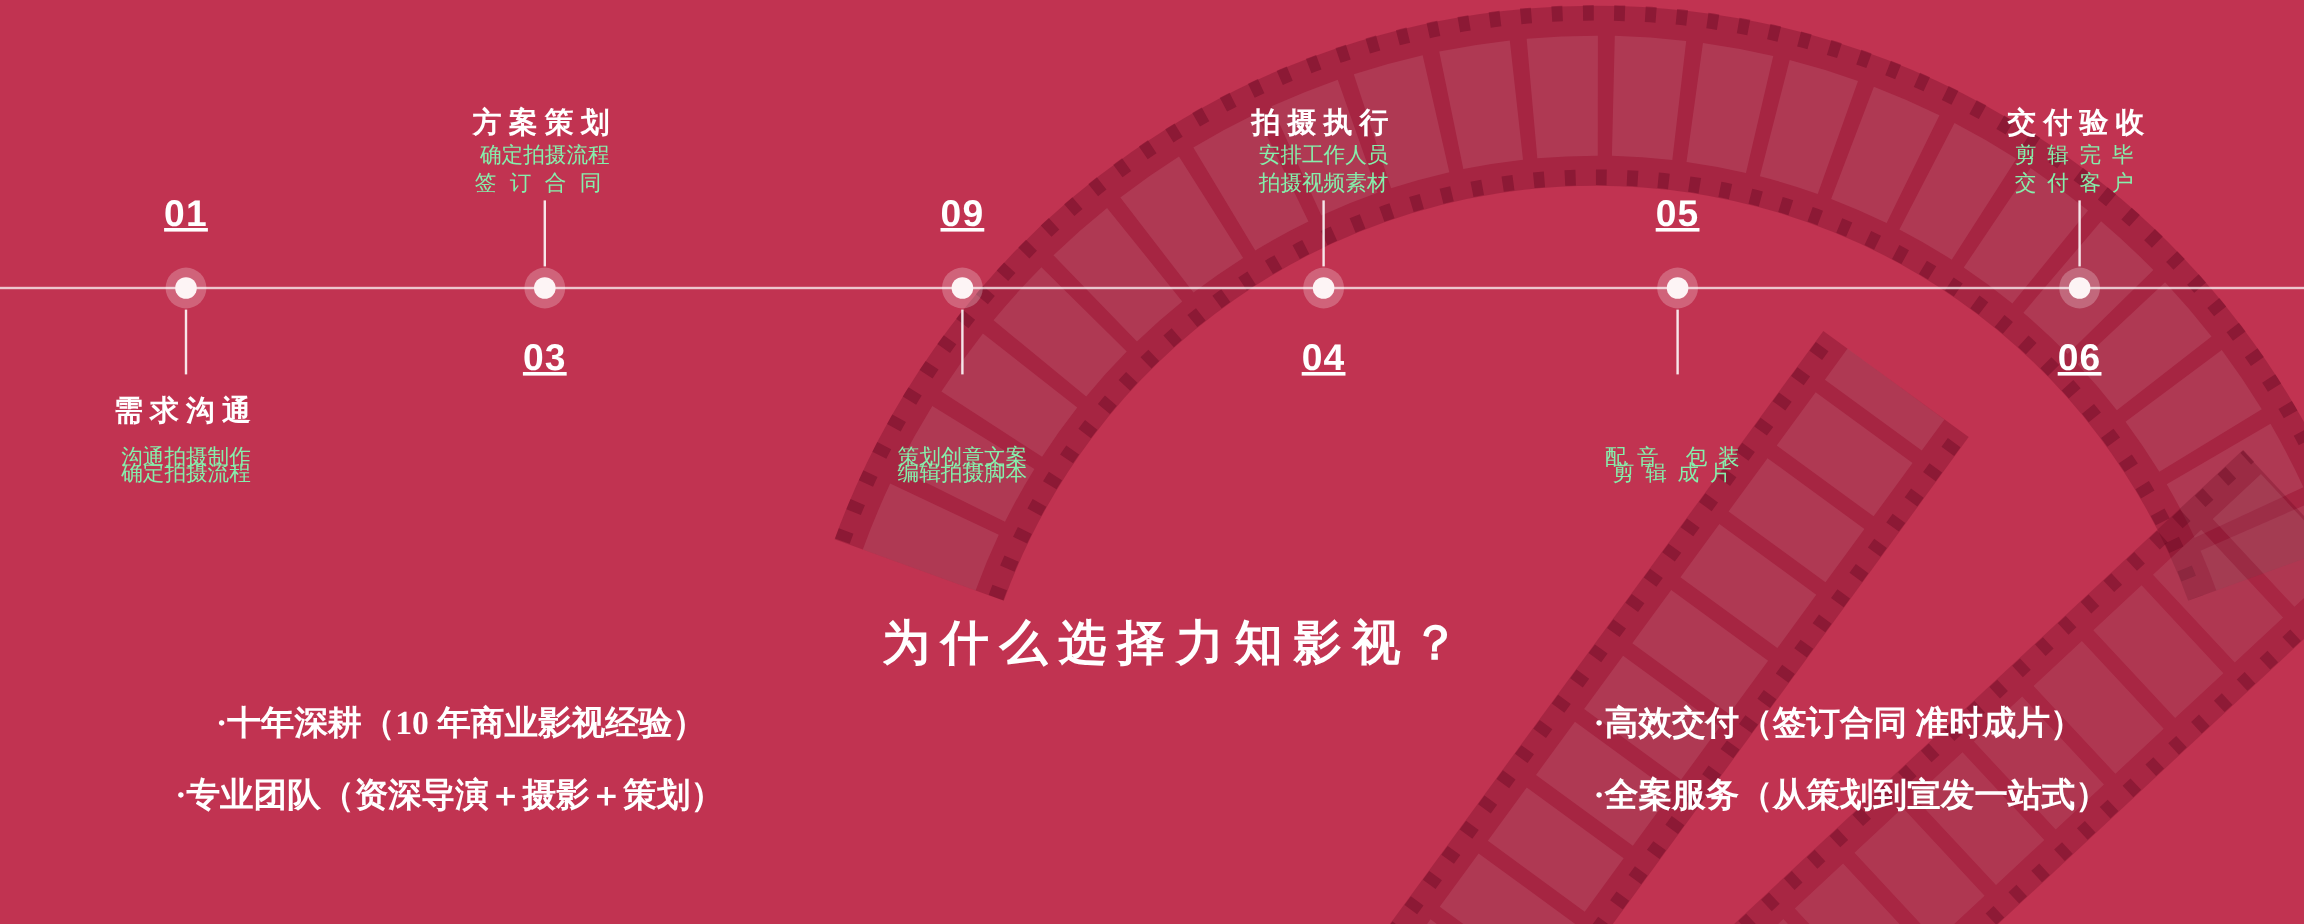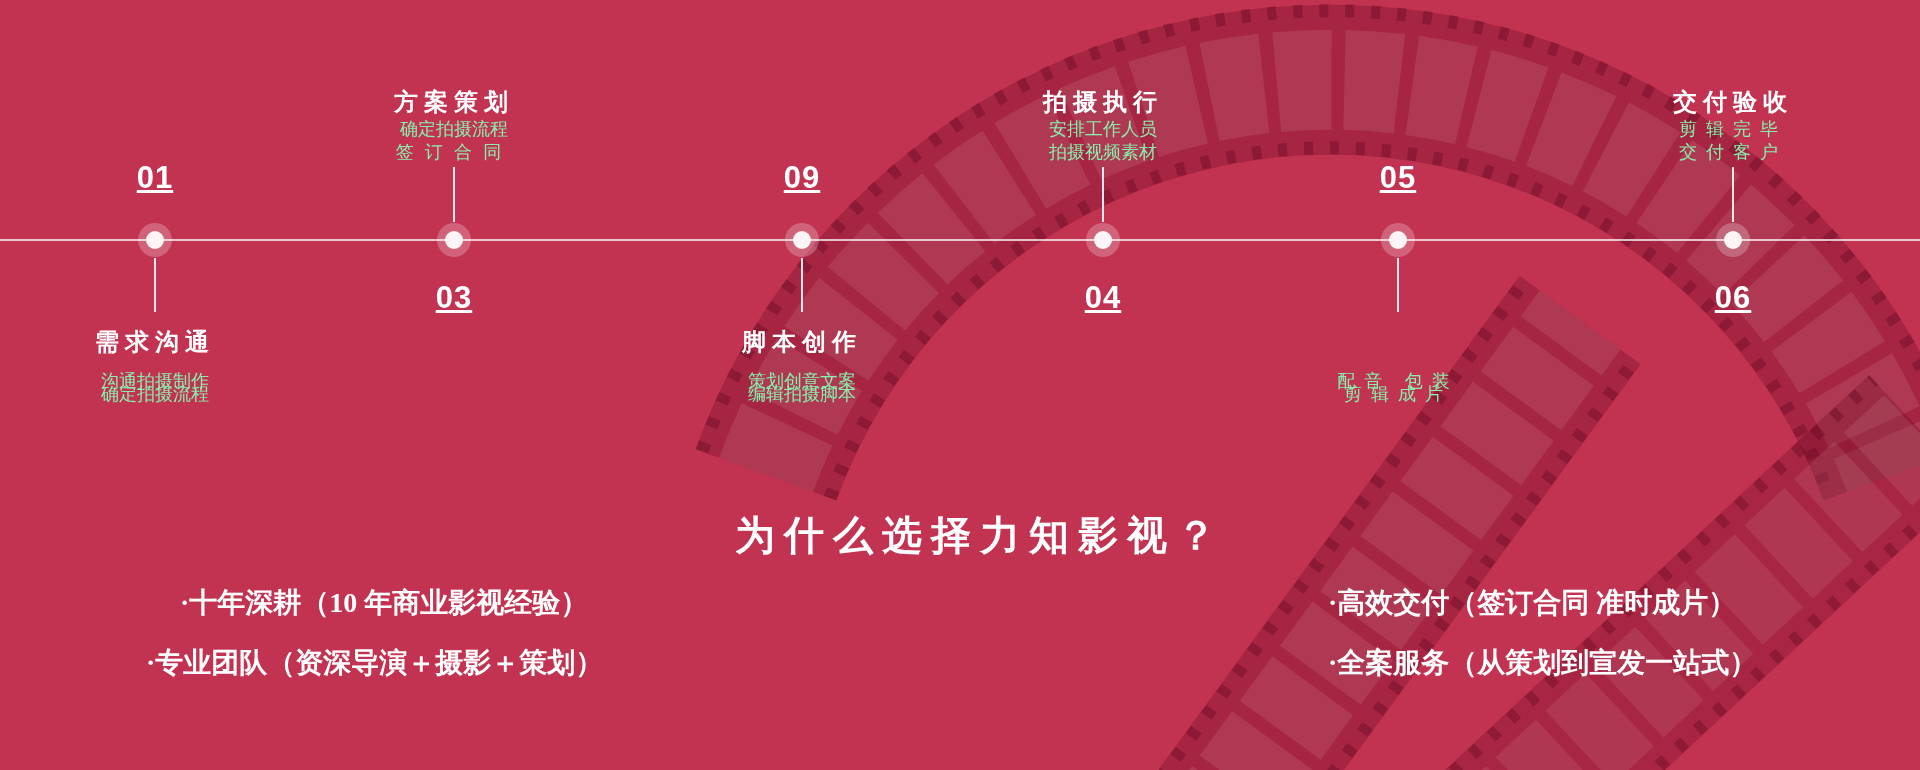--- a/index.html
+++ b/index.html
@@ -116,21 +116,20 @@
     <div class="sub sub-b wider">签订合同</div>
     <div class="connector"></div>
     <div class="dot"></div>
     <div class="num">03</div>
   </div>
 
   <div class="step step-odd" style="left:692px">
     <div class="num">09</div>
     <div class="dot"></div>
     <div class="connector"></div>
-    <div class="title">脚本创作</div>
     <div class="sub sub-a">策划创意文案</div>
     <div class="sub sub-b">编辑拍摄脚本</div>
   </div>
 
   <div class="step step-even" style="left:993px">
     <div class="title">拍摄执行</div>
     <div class="sub sub-a">安排工作人员</div>
     <div class="sub sub-b">拍摄视频素材</div>
     <div class="connector"></div>
     <div class="dot"></div>

